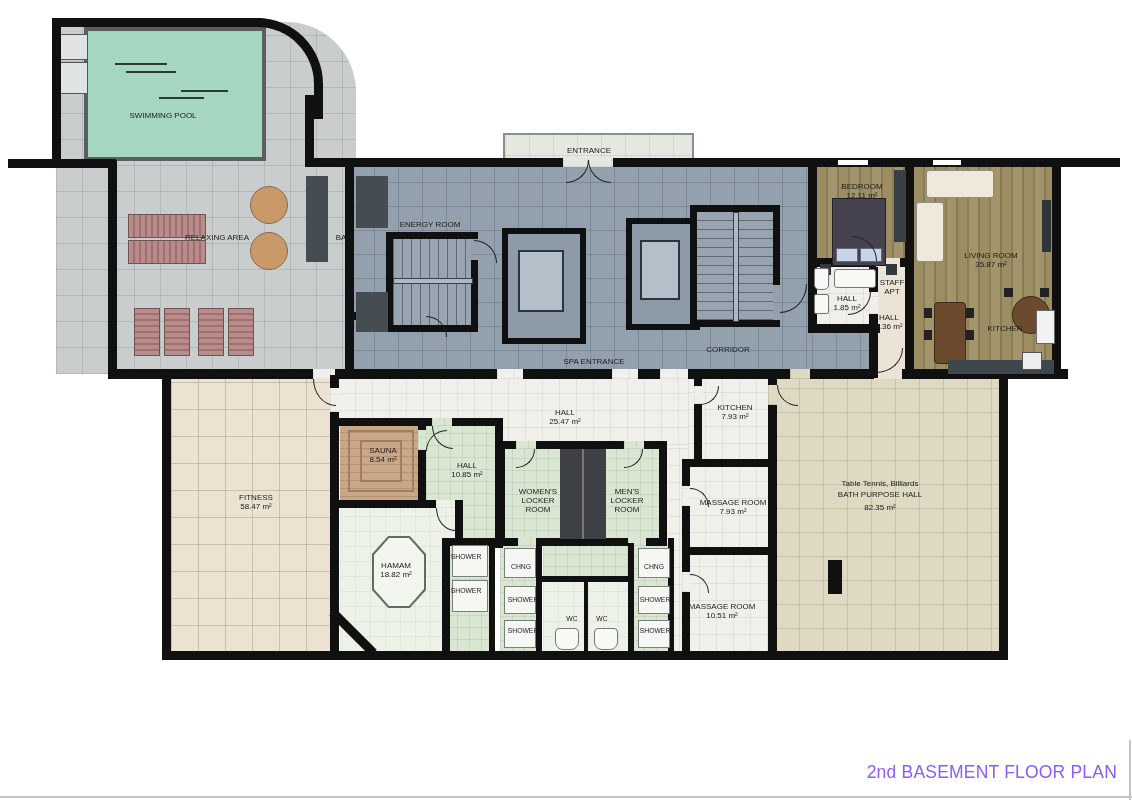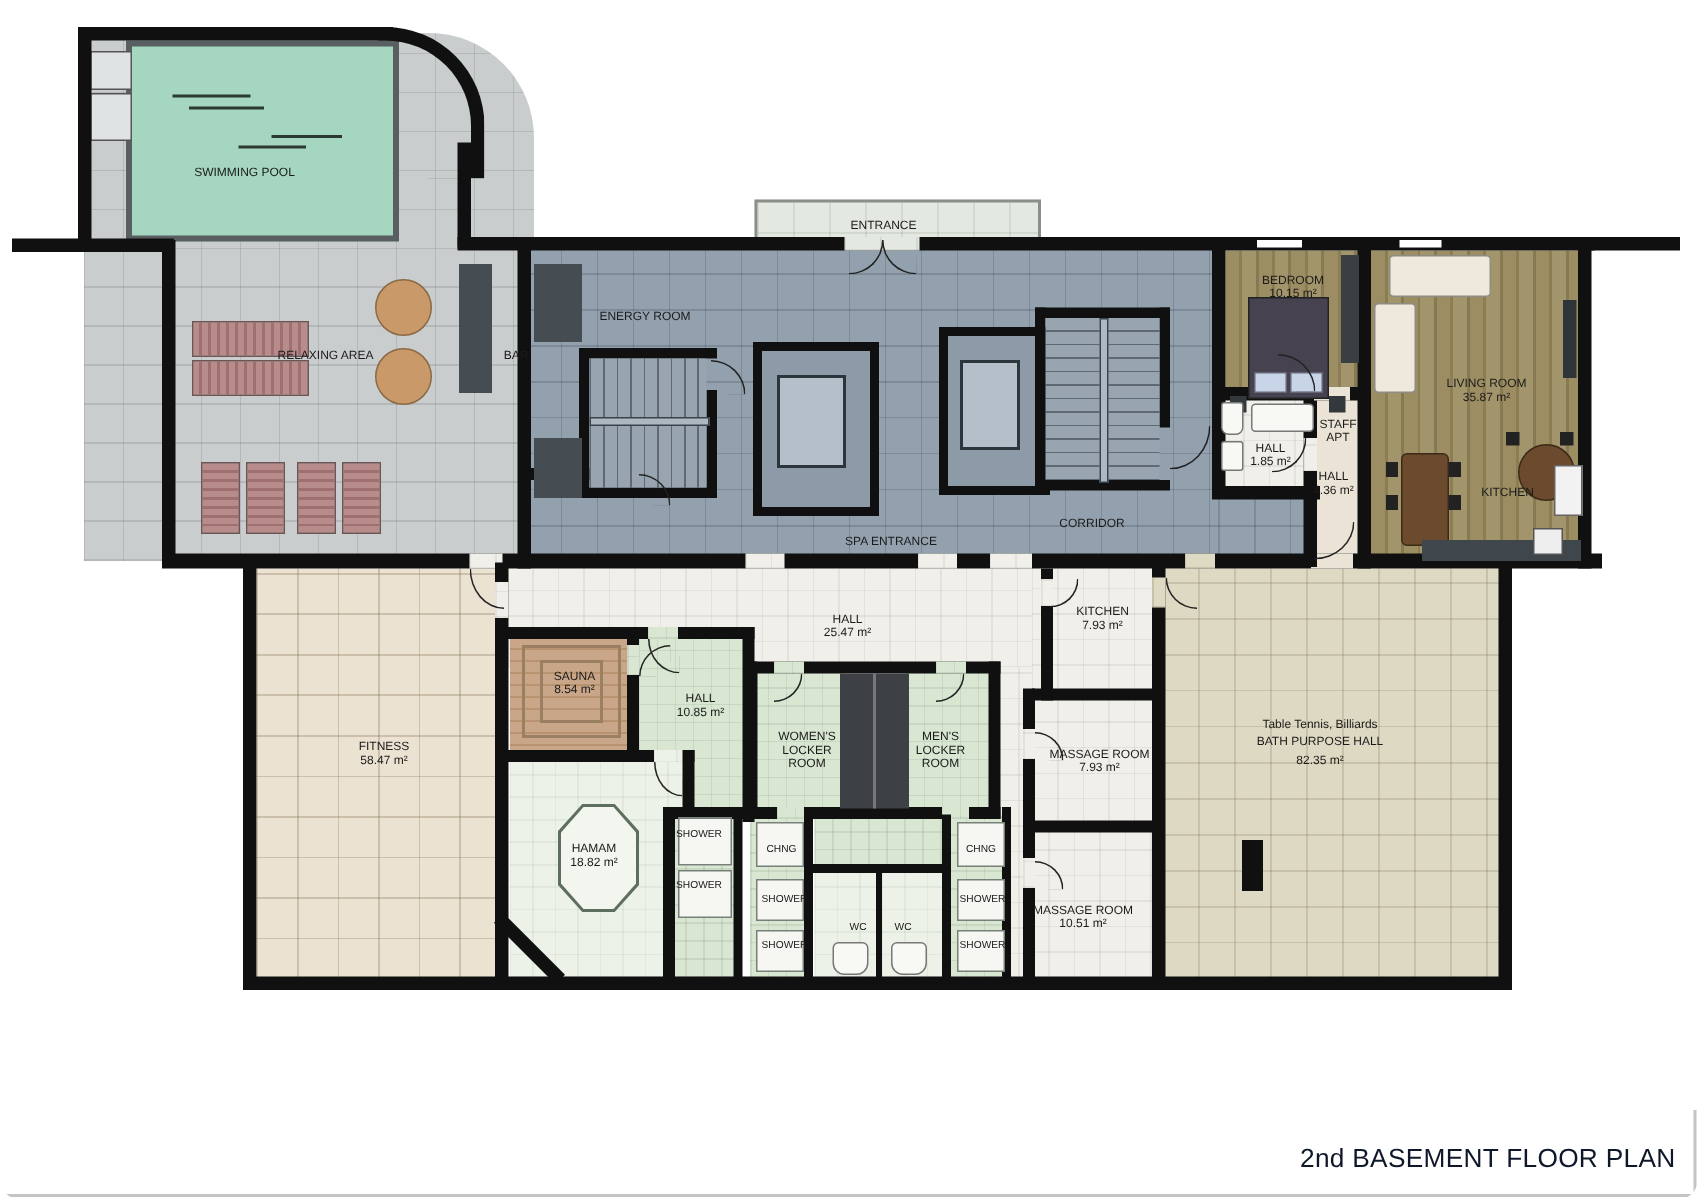--- a/index.html
+++ b/index.html
@@ -1,17 +1,17 @@
 <!DOCTYPE html>
 <html><head>
 <meta charset="utf-8">
 <style>
   html,body{margin:0;padding:0;background:#ffffff;}
   #plan{position:relative;width:1132px;height:800px;background:#fff;overflow:hidden;
-        font-family:"Liberation Sans", sans-serif;color:#1c1c1c;border-radius:14px;}
+        font-family:"Liberation Sans", sans-serif;color:#1c1c1c;}
   .wall{position:absolute;background:#101010;}
   .room{position:absolute;}
   .lbl{position:absolute;transform:translate(-50%,-50%);font-size:8px;line-height:9px;
        text-align:center;white-space:nowrap;color:#1b1b1b;}
   .lbl.tiny{font-size:6.8px;line-height:8px;}
   .lbl .ln{white-space:nowrap;}
   
   .f-terrace{background-color:#c9cdce;background-image:
      repeating-linear-gradient(0deg,rgba(0,0,0,.10) 0 1px,transparent 1px 26px),
      repeating-linear-gradient(90deg,rgba(0,0,0,.10) 0 1px,transparent 1px 26px);}
@@ -47,21 +47,21 @@
   .arc-bl{border-right:none;border-top:none;border-radius:0 0 0 100%;}
   .arc-tr{border-left:none;border-bottom:none;border-radius:0 100% 0 0;}
   .arc-tl{border-right:none;border-bottom:none;border-radius:100% 0 0 0;}
   .stairsV{position:absolute;background-color:#98a5b1;background-image:
      repeating-linear-gradient(90deg,rgba(25,32,40,.45) 0 1px,transparent 1px 9px);}
   .stairsH{position:absolute;background-color:#98a5b1;background-image:
      repeating-linear-gradient(0deg,rgba(25,32,40,.45) 0 1px,transparent 1px 9px);}
   .tray{position:absolute;background:#f6f6f2;border:1px solid #77807a;}
   .lounger{position:absolute;background:repeating-linear-gradient(90deg,#b98c8c 0 4px,#a07070 4px 6px);border:1px solid #6f5454;}
   .loungerV{position:absolute;background:repeating-linear-gradient(0deg,#b98c8c 0 4px,#a07070 4px 6px);border:1px solid #6f5454;}
-  .title{position:absolute;right:15px;top:762px;font-size:17.5px;color:#0f172a;letter-spacing:.2px;}
+  .title{position:absolute;right:15px;top:762px;font-size:17.5px;color:#8b5cf6;letter-spacing:.2px;}
   .gap{position:absolute;}
 </style>
 </head>
 <body>
 
 <div id="plan">
 
   <div class="room f-terrace" style="left:56px;top:22px;width:300px;height:352px;border-top-right-radius:70px;"></div>
 
   <div class="room" style="left:84px;top:27px;width:174px;height:126px;background:#a5d6bf;border:4px solid #595f61;"></div>
@@ -287,28 +287,28 @@
   <div class="arc arc-bl" style="left:777px;top:385px;width:20px;height:20px;"></div>
   <div class="arc arc-tr" style="left:690px;top:488px;width:18px;height:18px;"></div>
   <div class="arc arc-tr" style="left:690px;top:574px;width:18px;height:18px;"></div>
   <div class="arc arc-br" style="left:516px;top:449px;width:18px;height:18px;"></div>
   <div class="arc arc-br" style="left:624px;top:449px;width:18px;height:18px;"></div>
   <div class="arc arc-tr" style="left:426px;top:316px;width:20px;height:20px;"></div>
 
   <div class="lbl" style="left:163px;top:115px;">SWIMMING POOL</div>
   <div class="lbl" style="left:217px;top:237px;">RELAXING AREA</div>
   <div class="lbl" style="left:344px;top:237px;">BAR</div>
-  <div class="lbl" style="left:430px;top:211px;">ENERGY ROOM</div>
+  <div class="lbl" style="left:430px;top:224px;">ENERGY ROOM</div>
   <div class="lbl" style="left:589px;top:150px;">ENTRANCE</div>
   <div class="lbl" style="left:594px;top:361px;">SPA ENTRANCE</div>
   <div class="lbl" style="left:728px;top:349px;">CORRIDOR</div>
 
   <div class="lbl" style="left:862px;top:191px;">
     <div class="ln">BEDROOM</div>
-    <div class="ln">10.15 m²</div>
+    <div class="ln">12.11 m²</div>
   </div>
   <div class="lbl" style="left:892px;top:287px;">
     <div class="ln">STAFF</div>
     <div class="ln">APT</div>
   </div>
   <div class="lbl" style="left:847px;top:303px;">
     <div class="ln">HALL</div>
     <div class="ln">1.85 m²</div>
   </div>
   <div class="lbl" style="left:889px;top:322px;">

